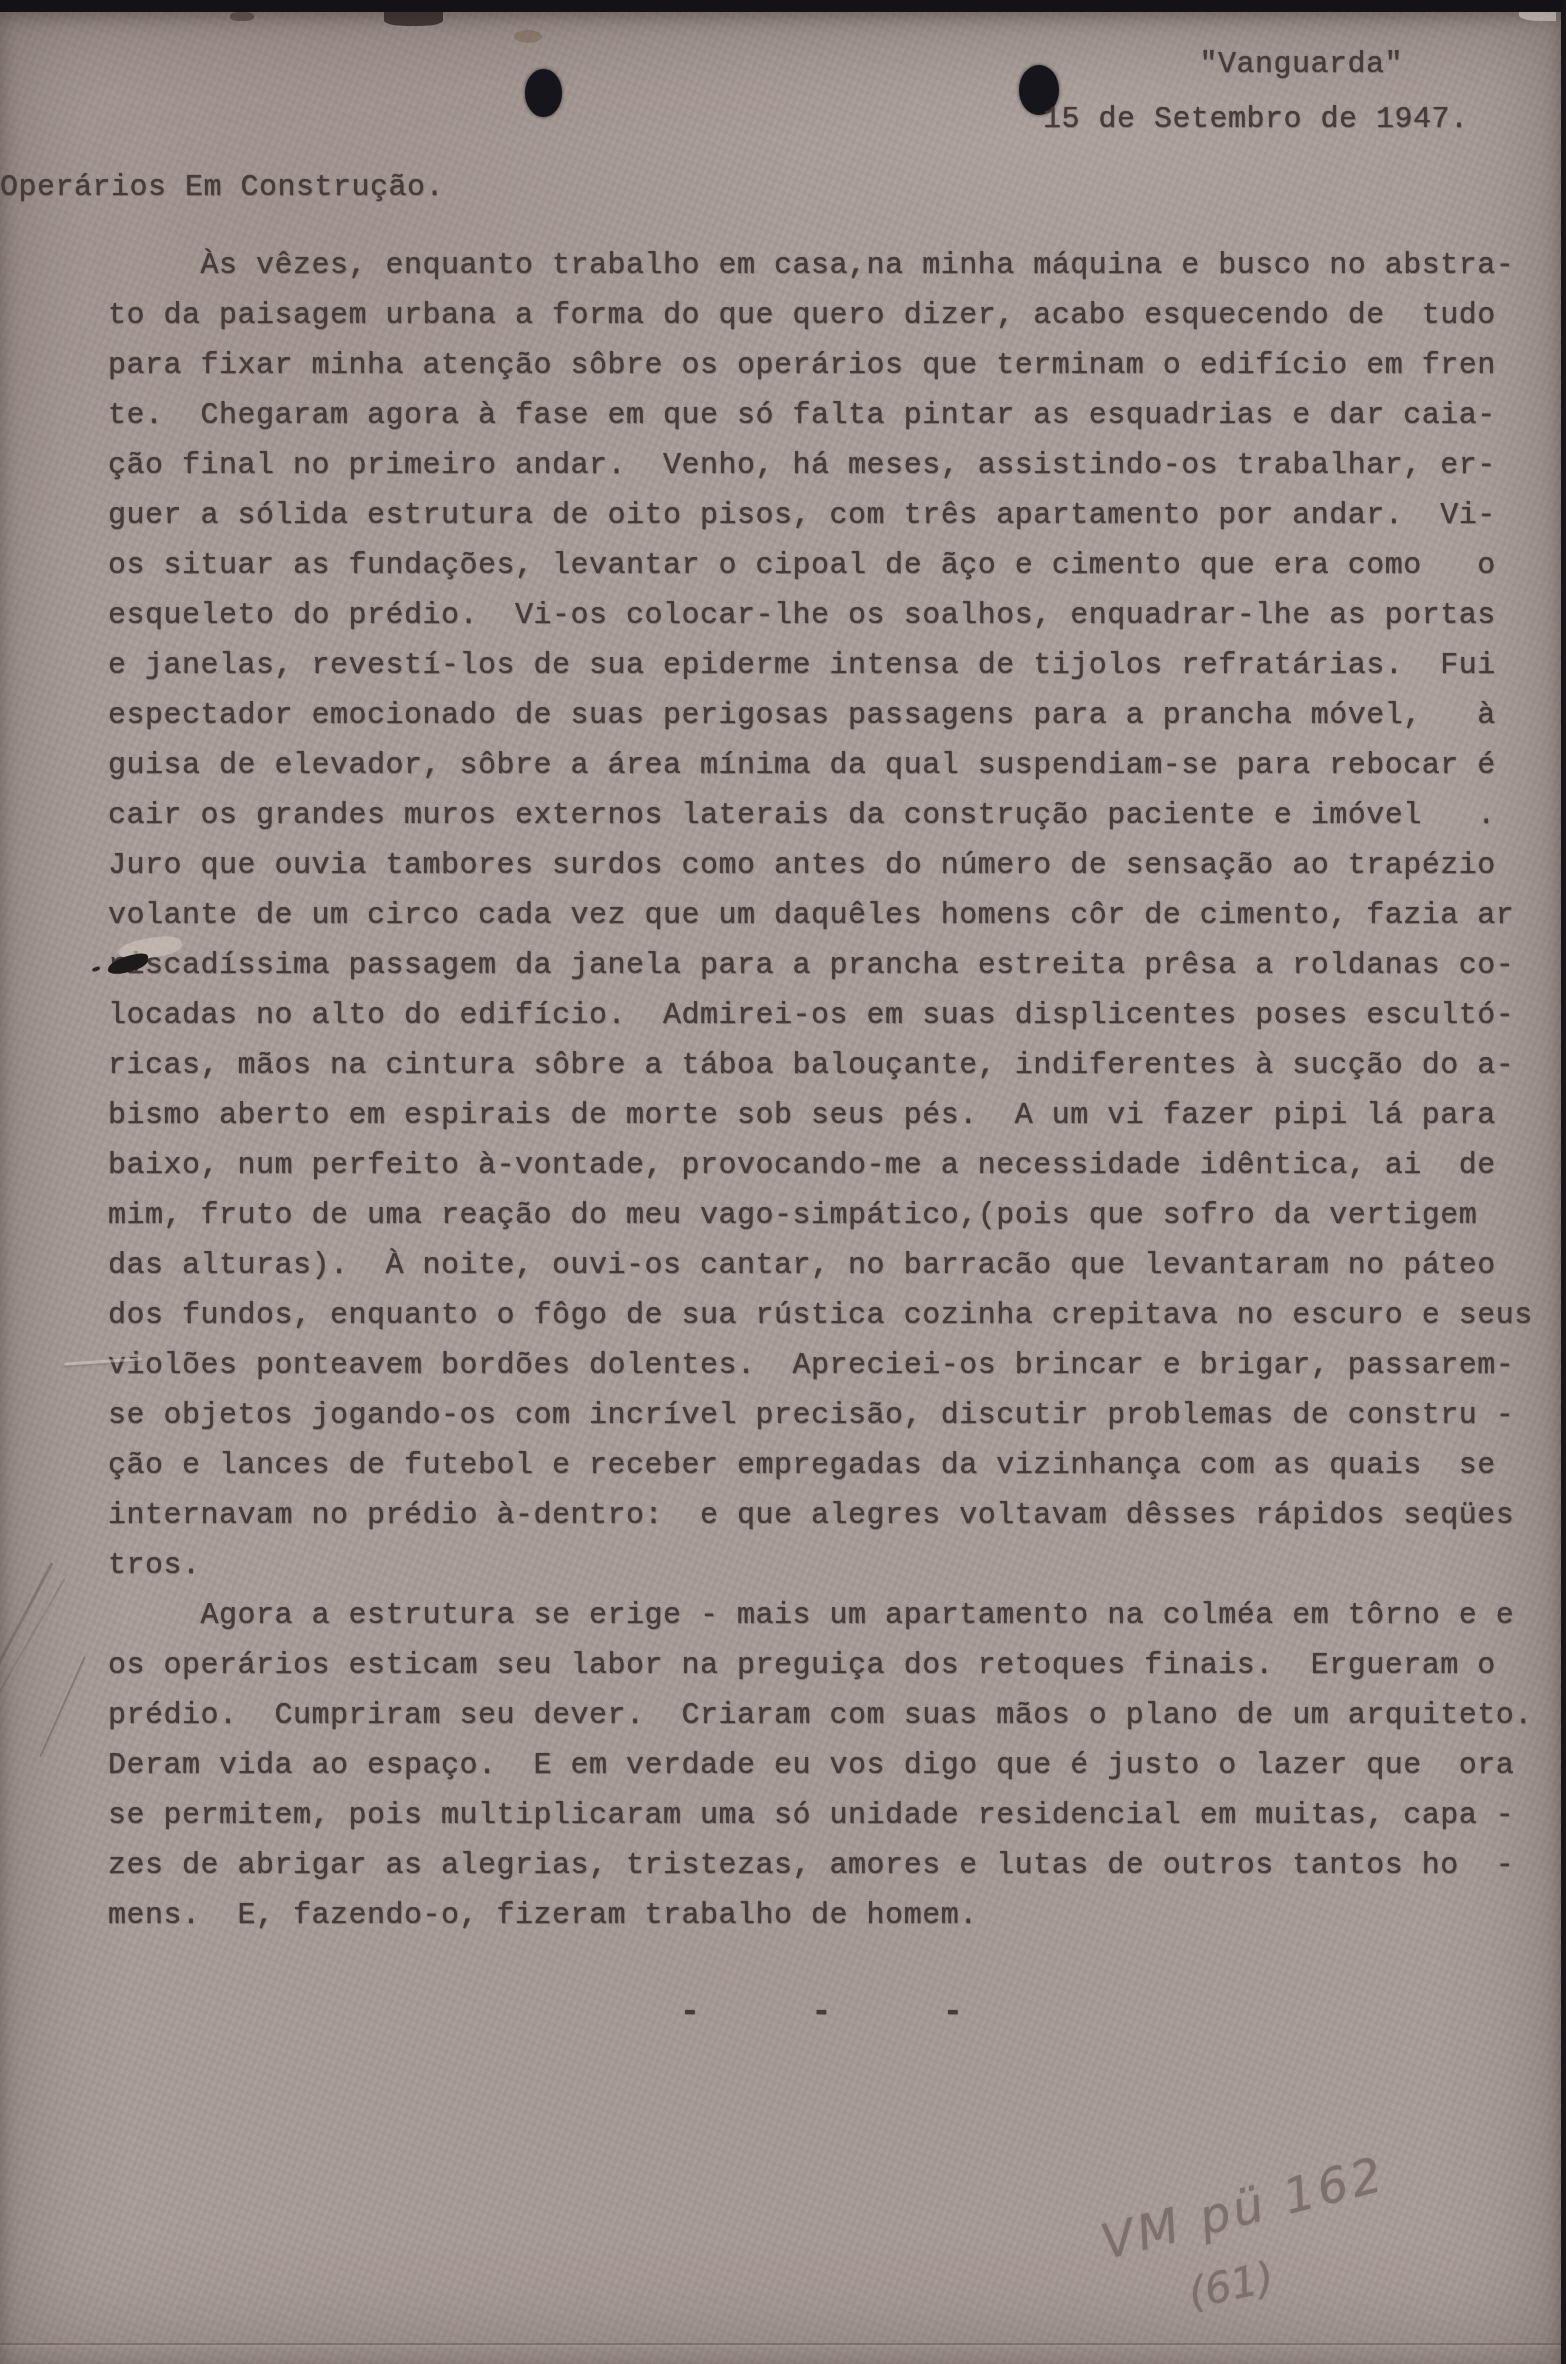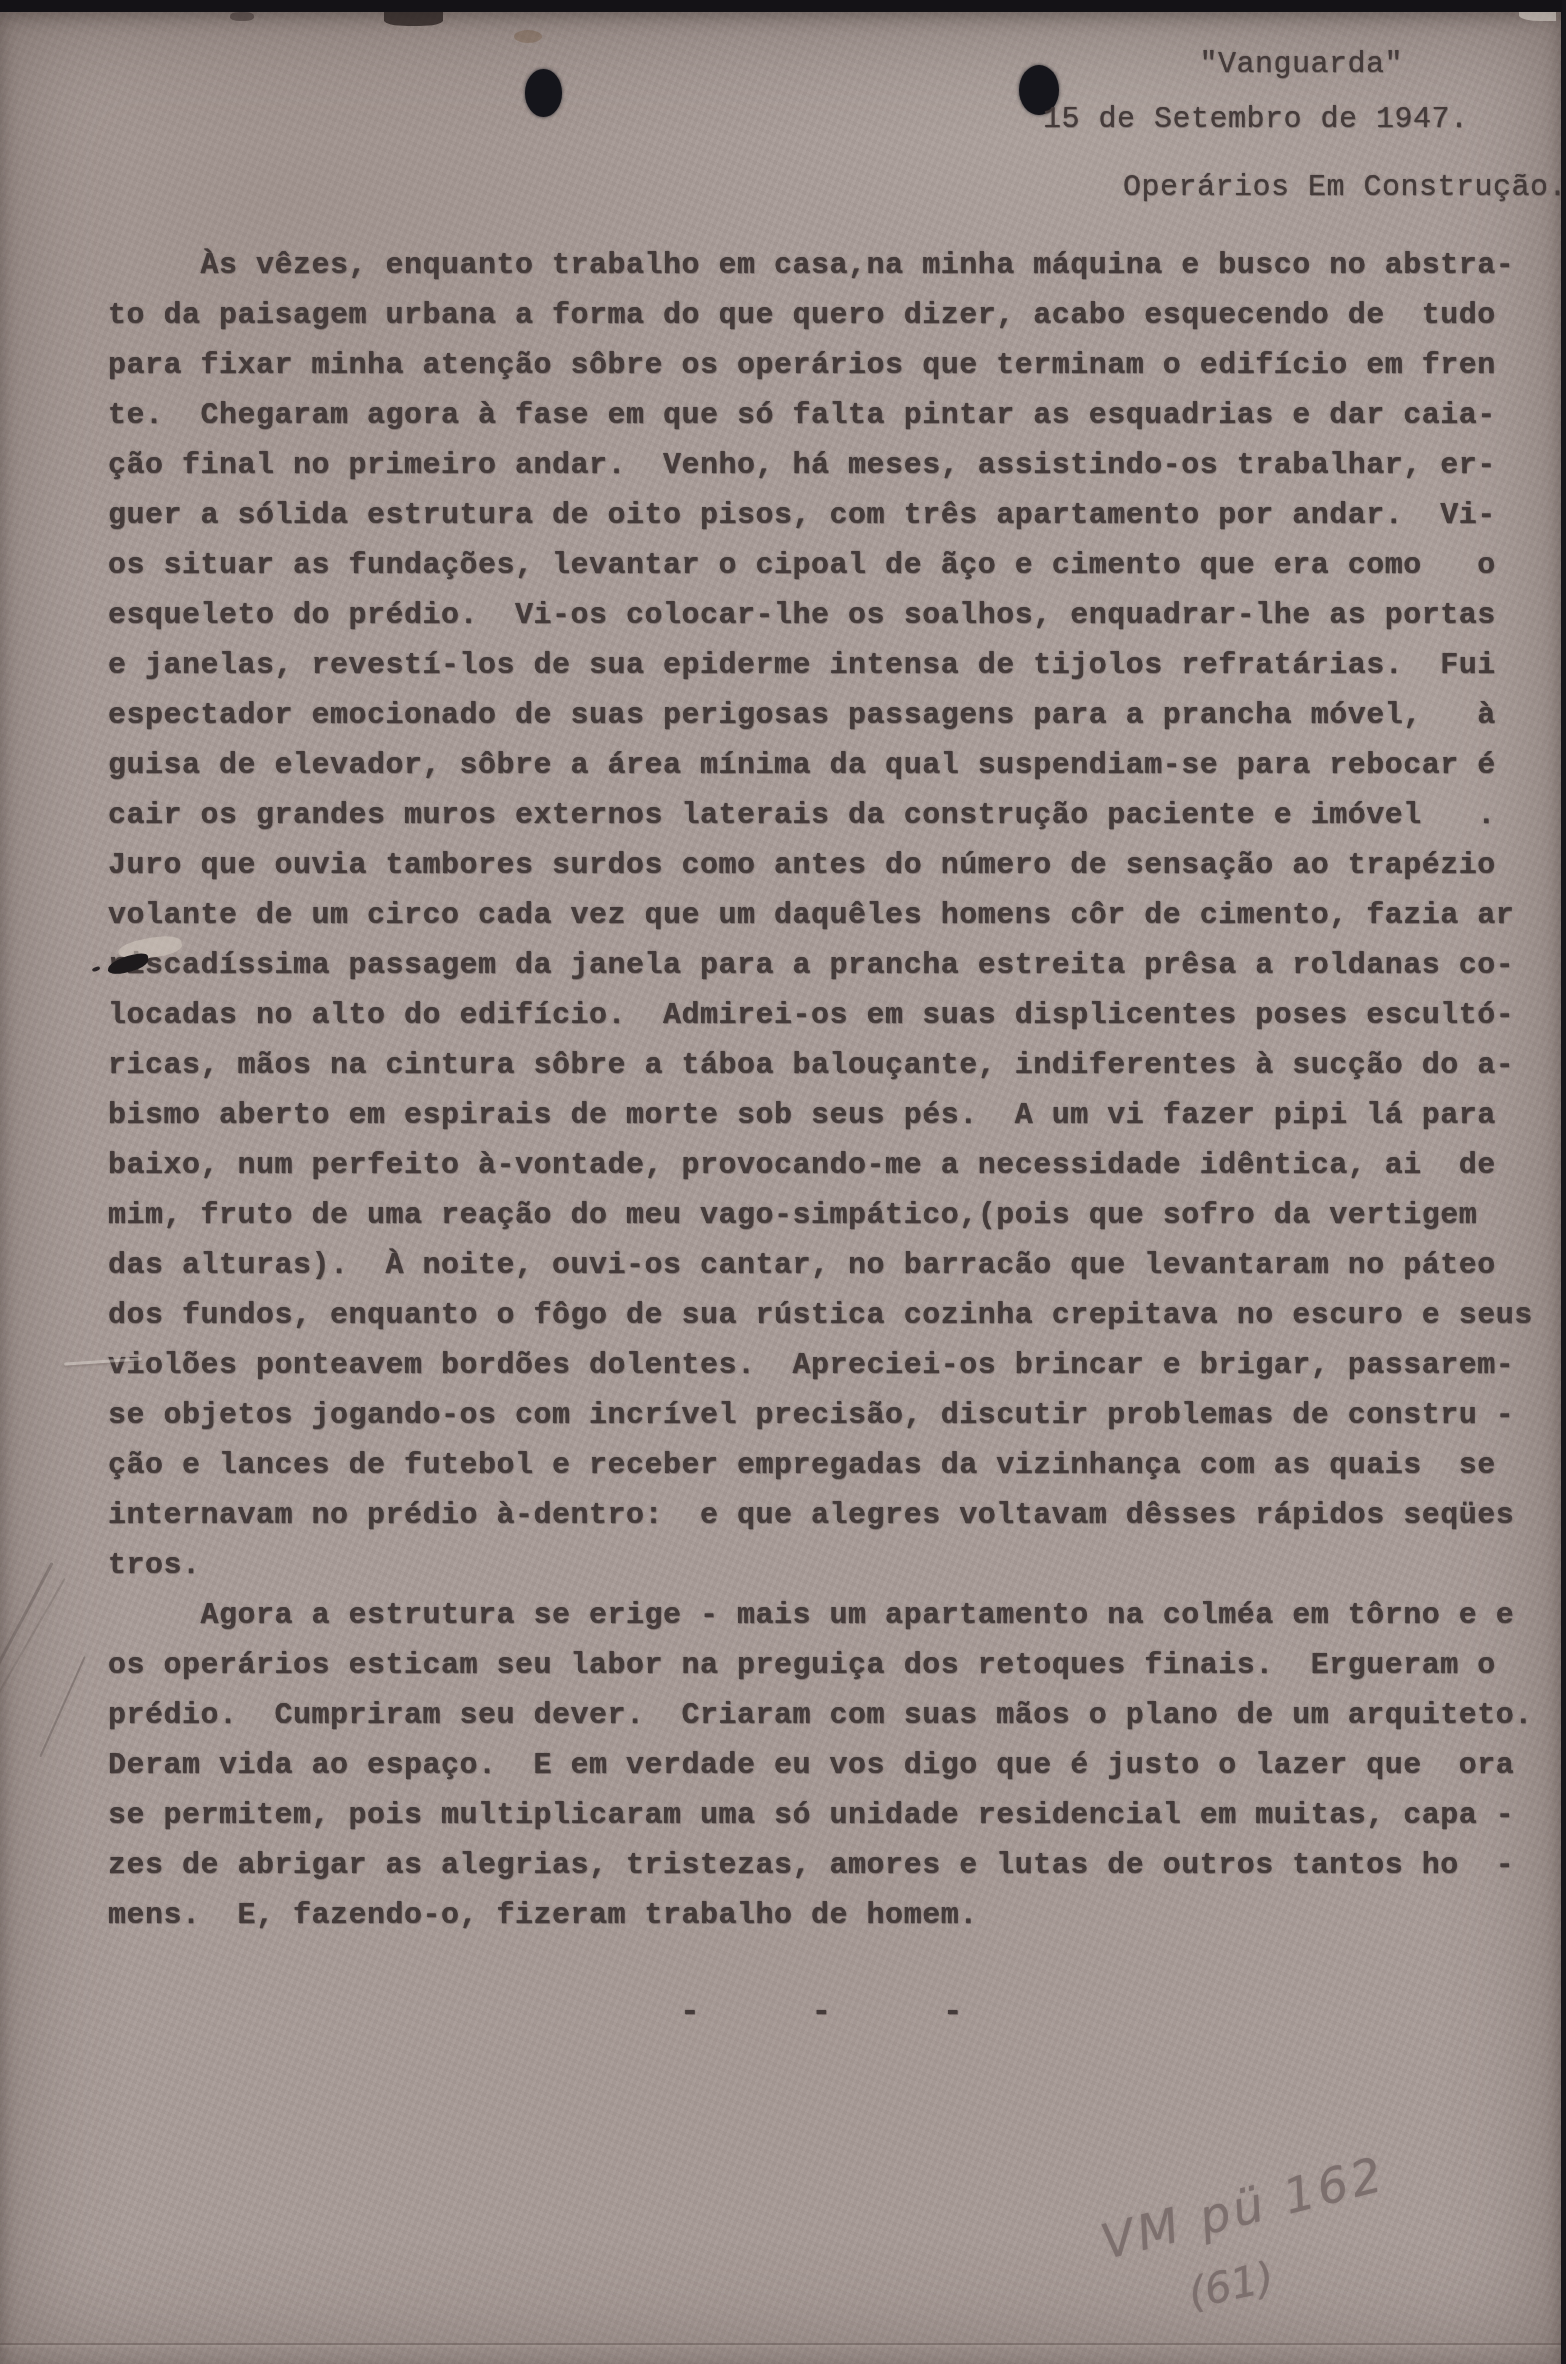--- a/index.html
+++ b/index.html
@@ -24,23 +24,23 @@
   .clip{position:absolute;inset:0;overflow:hidden;}
   
   .typed{
     color:#443b3a;
     text-shadow:0 0 1.2px rgba(58,48,48,0.85), 0.6px 0.6px 0 rgba(58,48,48,0.30);
     letter-spacing:0.5px;
     white-space:pre;
   }
   .publication{position:absolute;top:35px;right:158px;font-size:30px;}
   .dateline{position:absolute;top:90px;left:1043px;font-size:30px;}
-  .doc-title{position:absolute;top:158px;left:0;width:1567px;text-align:right;font-size:30px;}
+  .doc-title{position:absolute;top:158px;left:0;width:1567px;text-align:left;font-size:30px;}
   .body-lines{position:absolute;top:228px;left:108px;width:1419px;font-size:30px;line-height:50px;}
-  .typed-line{height:50px;white-space:pre;font-weight:bold;}
+  .typed-line{height:50px;white-space:pre;}
   .separator{position:absolute;top:1982px;left:680px;font-size:33px;letter-spacing:24px;font-weight:bold;}
   
   .hole{position:absolute;background:#15151b;border-radius:50%;box-shadow:0 0 3.7px rgba(20,20,26,0.8);}
   .hole1{left:525px;top:57px;width:37px;height:48px;}
   .hole2{left:1019px;top:53px;width:40px;height:50px;}
   
   .handwriting{
     position:absolute;color:#7c6f6d;
     font-family:"DejaVu Sans",sans-serif;font-style:italic;
     text-shadow:0 0 1.4px rgba(124,111,109,0.7);

